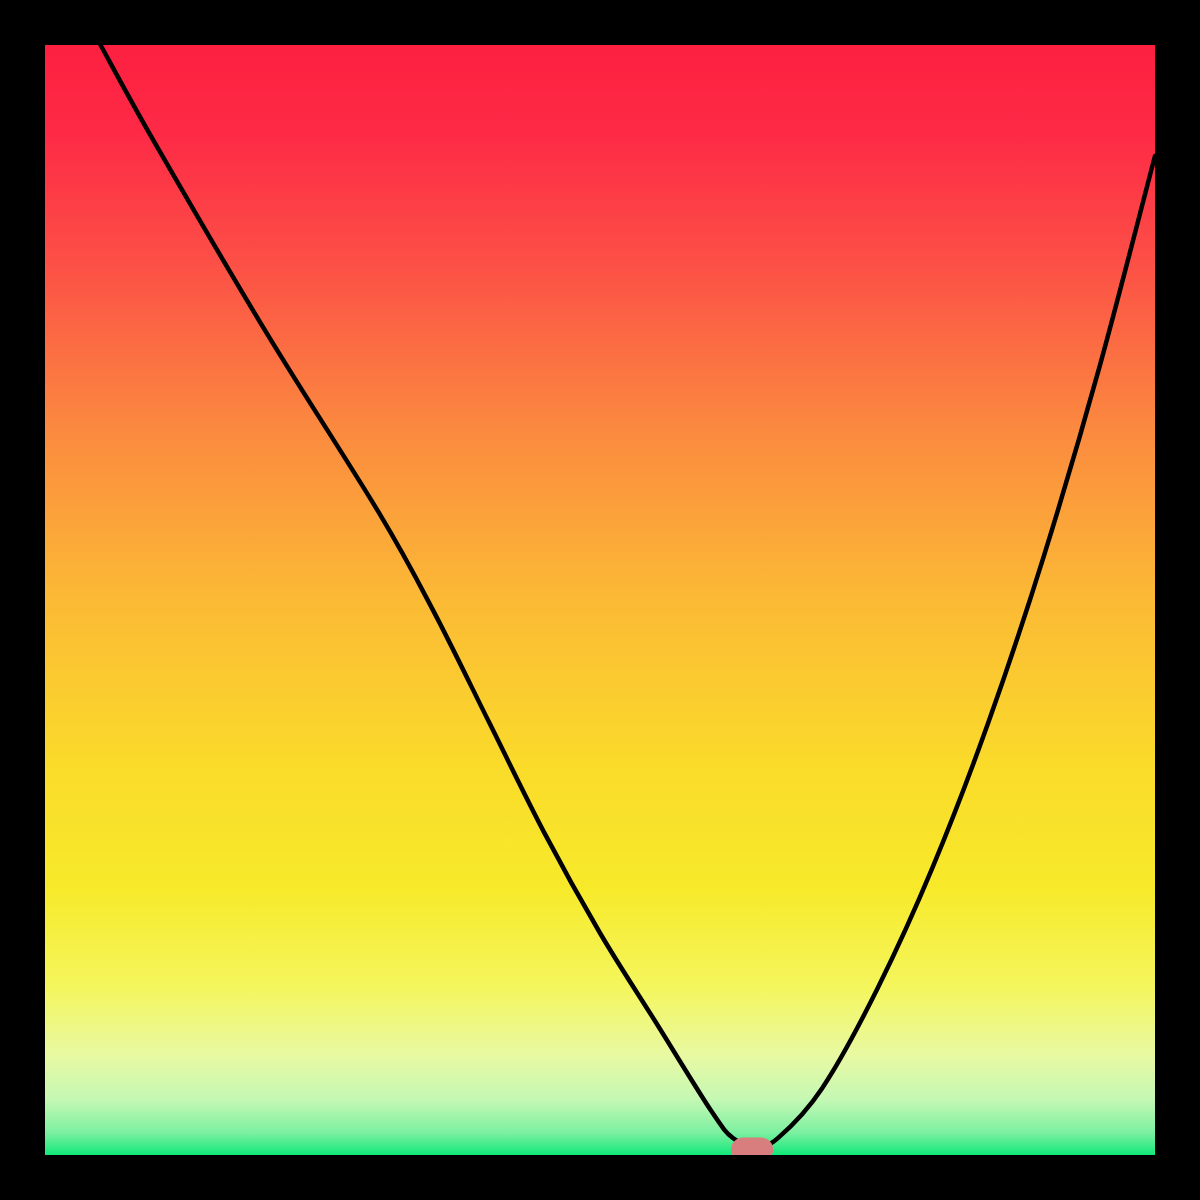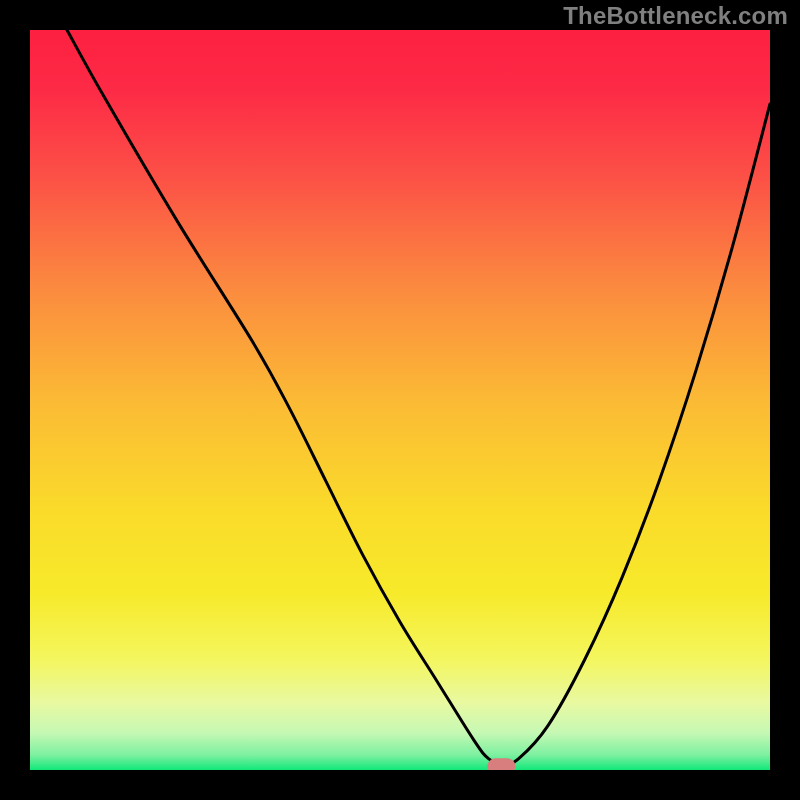--- a/index.html
+++ b/index.html
@@ -59,14 +59,13 @@
 
   <rect x="30" y="30" width="740" height="740" fill="url(#bg-grad)"></rect>
 
   <path id="curve-path" fill="none" stroke="#000" stroke-width="3" stroke-linecap="round" stroke-linejoin="round" d="M 67.0 30.0 C 73.2 41.1, 85.5 64.5, 104.0 96.6 C 122.5 128.7, 153.3 181.7, 178.0 222.4 C 202.7 263.1, 233.5 310.0, 252.0 340.8 C 270.5 371.6, 276.7 384.0, 289.0 407.4 C 301.3 430.8, 313.7 456.7, 326.0 481.4 C 338.3 506.1, 350.7 532.0, 363.0 555.4 C 375.3 578.8, 387.7 601.0, 400.0 622.0 C 412.3 643.0, 424.7 661.5, 437.0 681.2 C 449.3 700.9, 465.4 727.5, 474.0 740.4 C 482.6 753.3, 483.9 755.0, 488.8 758.9 C 493.7 762.8, 498.7 764.1, 503.6 764.1 C 508.5 764.1, 511.0 765.3, 518.4 758.9 C 525.8 752.5, 536.9 742.3, 548.0 725.6 C 559.1 709.0, 572.7 683.7, 585.0 659.0 C 597.3 634.3, 609.7 607.2, 622.0 577.6 C 634.3 548.0, 646.7 515.9, 659.0 481.4 C 671.3 446.9, 683.7 409.9, 696.0 370.4 C 708.3 330.9, 720.7 289.0, 733.0 244.6 C 745.3 200.2, 763.8 127.4, 770.0 104.0 "></path>
 
   <rect id="marker-rect" rx="8" ry="8" width="28" height="16" fill="#d97e7e" stroke="#b85a5a" stroke-width="0" x="487.4" y="758.3"></rect>
 
   <rect x="0" y="0" width="800" height="800" fill="none" stroke="#000" stroke-width="60"></rect>
 </svg>
 
-<div class="watermark">TheBottleneck.com</div>
 </div>
 
 </body></html>

